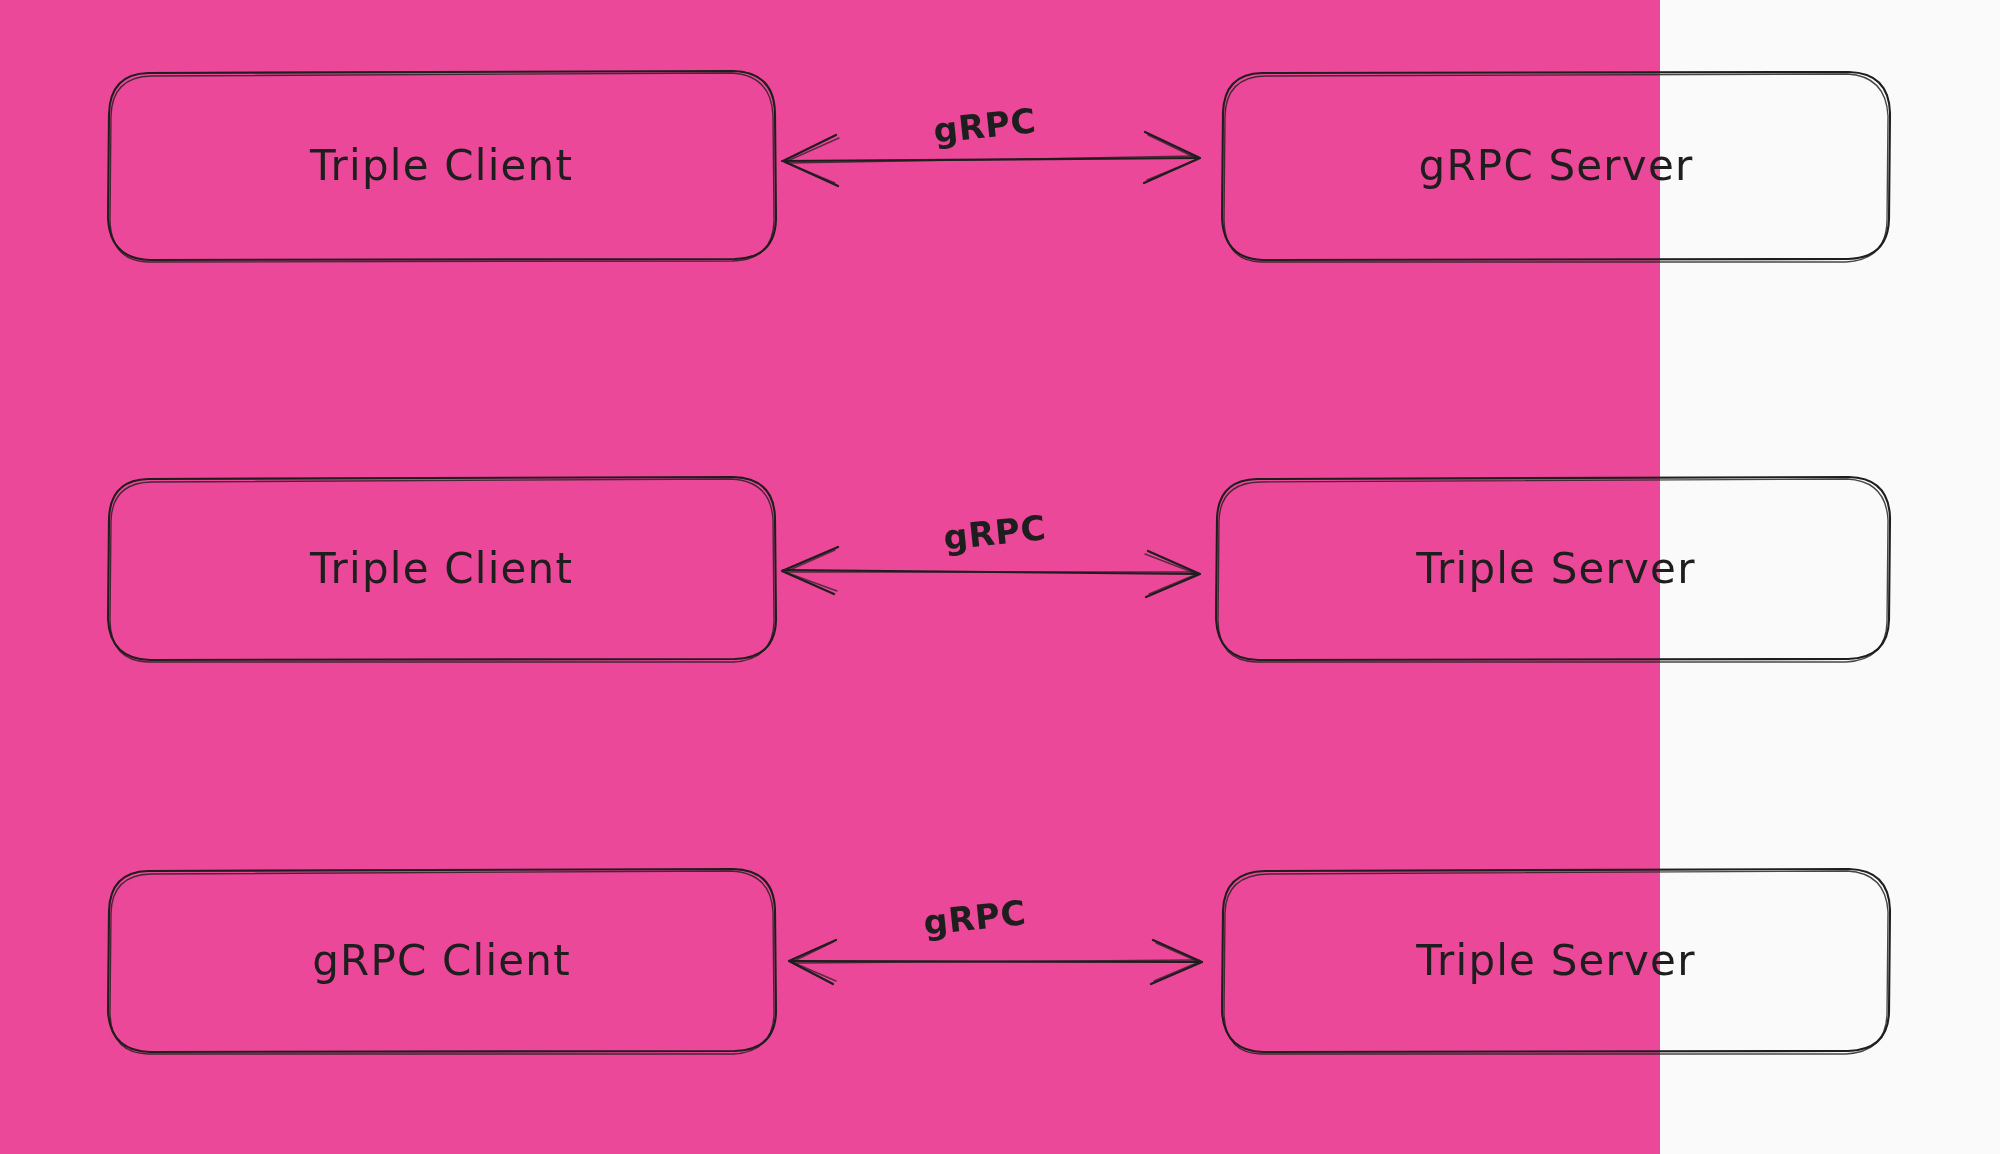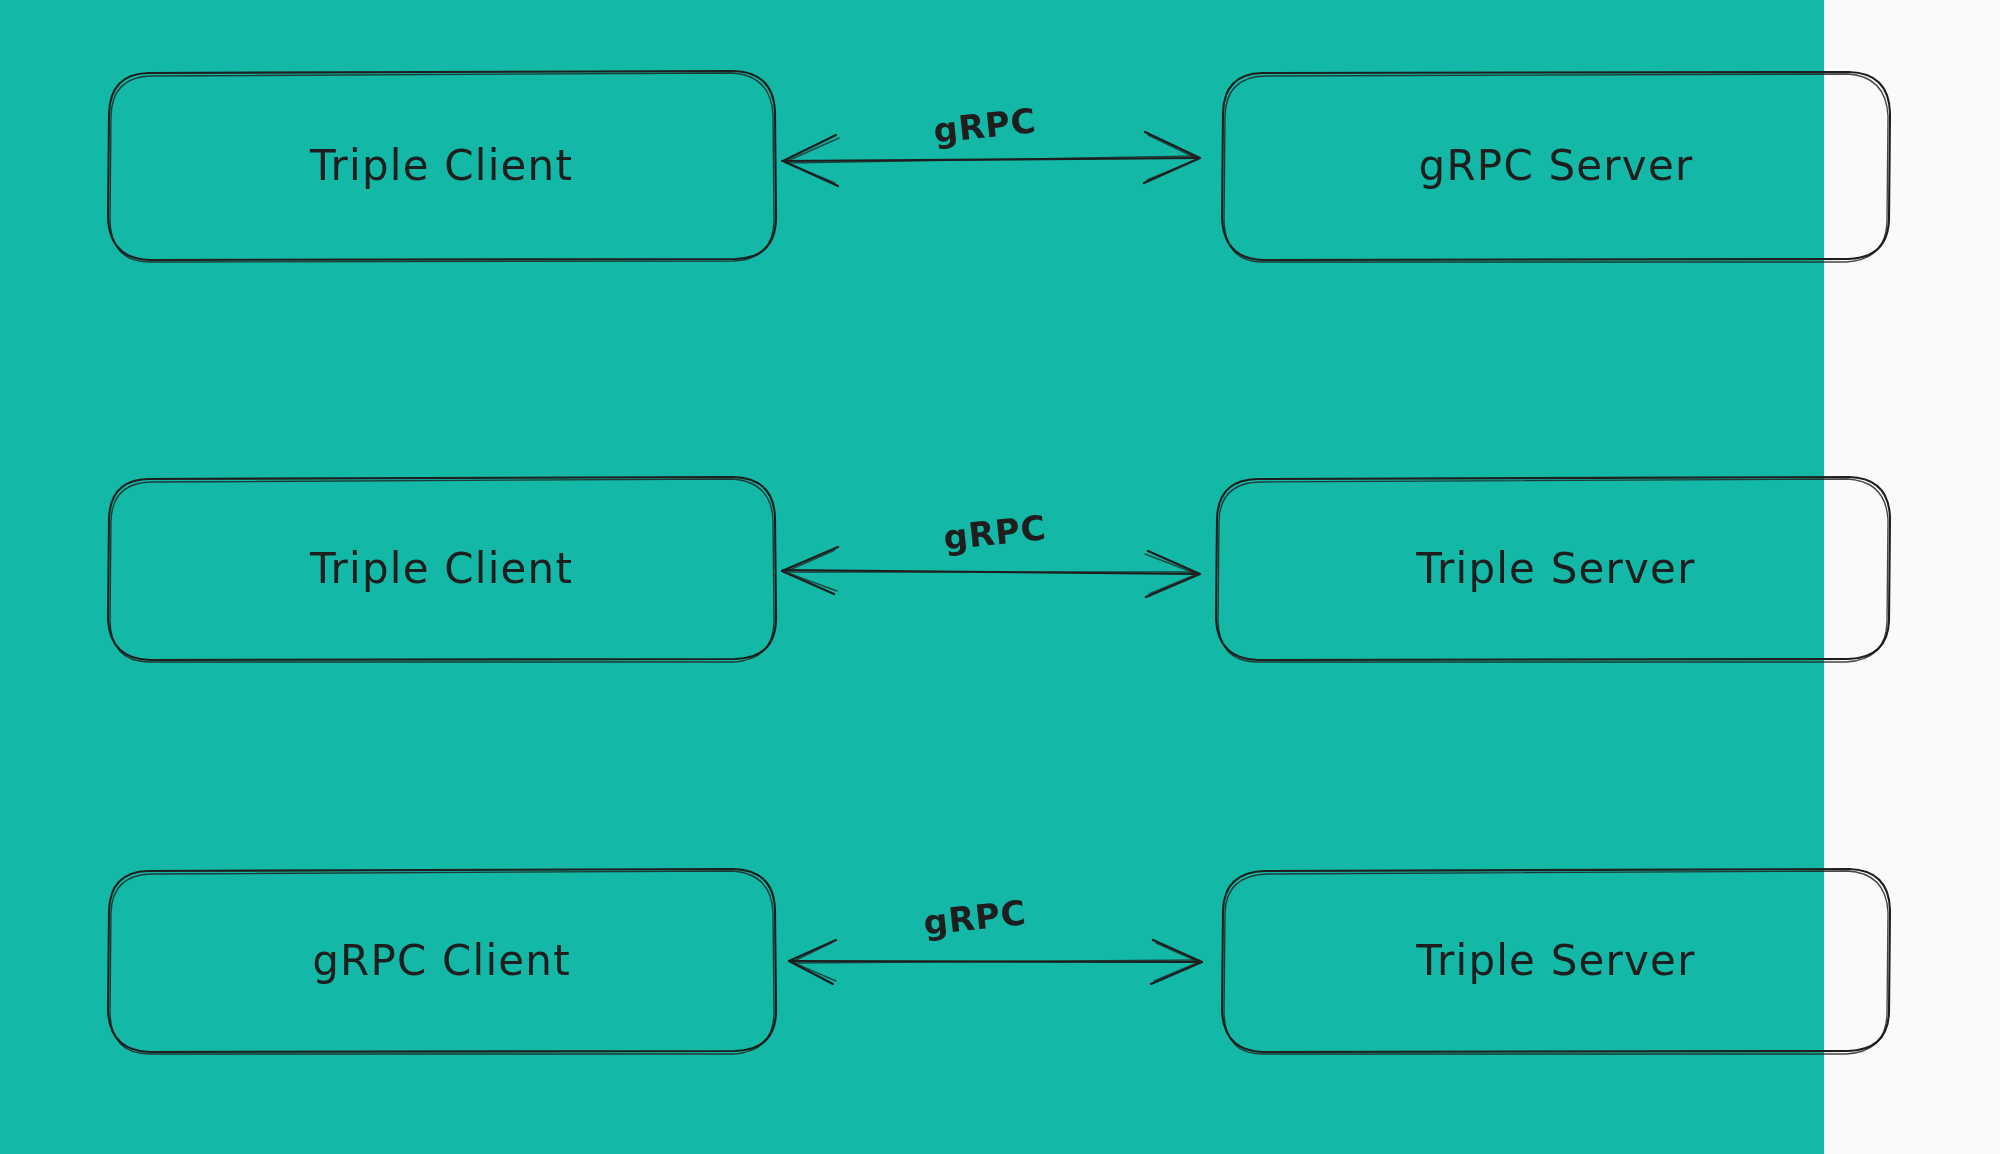--- a/index.html
+++ b/index.html
@@ -9,23 +9,23 @@
     background: #fafafa;
   }
   body {
     width: 2000px;
     height: 1154px;
     overflow: hidden;
     font-family: "Liberation Sans", sans-serif;
   }
   #canvas-root {
     position: relative;
-    width: 1824px;
+    width: 1660px;
     height: 1154px;
-    background: #14b8a6;
+    background: #ec4899;
   }
   #scene {
     position: absolute;
     inset: 0;
     width: 2000px;
     height: 1154px;
     display: block;
   }
   .node-label {
     font-family: "DejaVu Sans", sans-serif;

